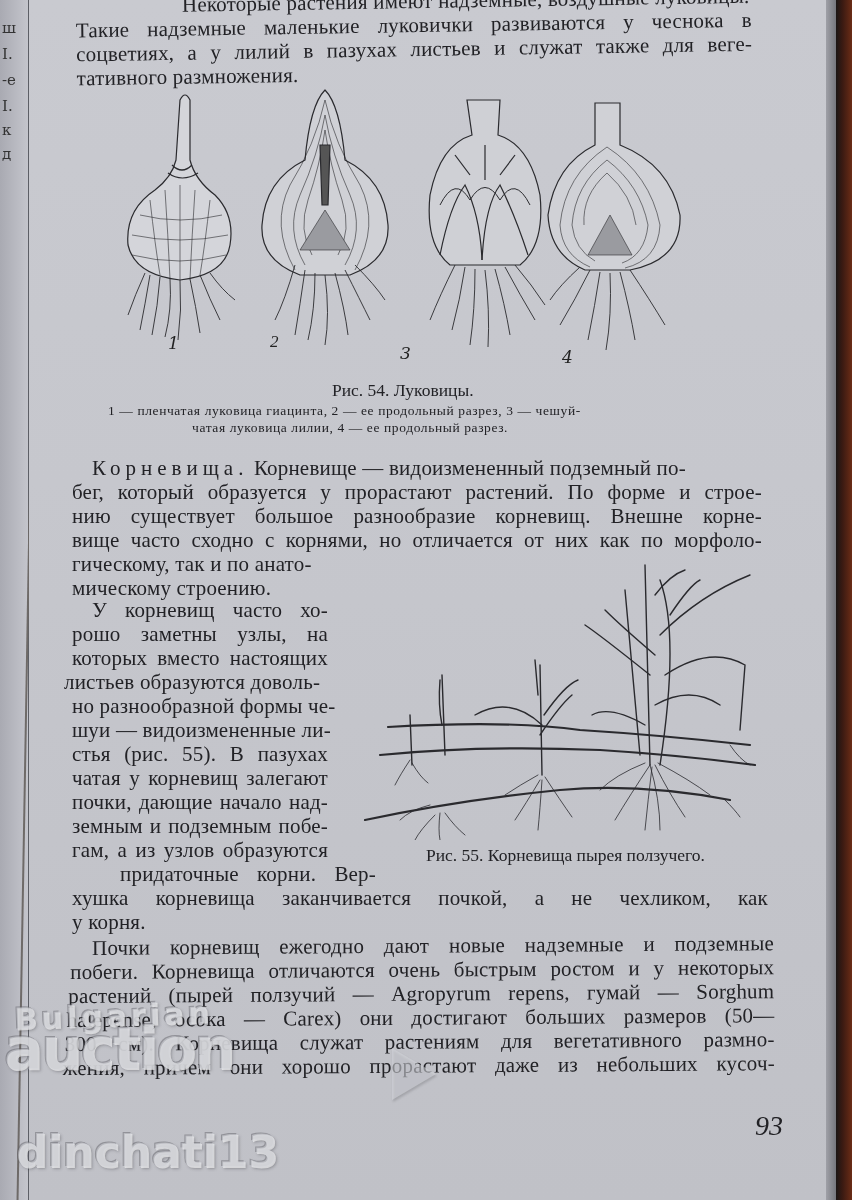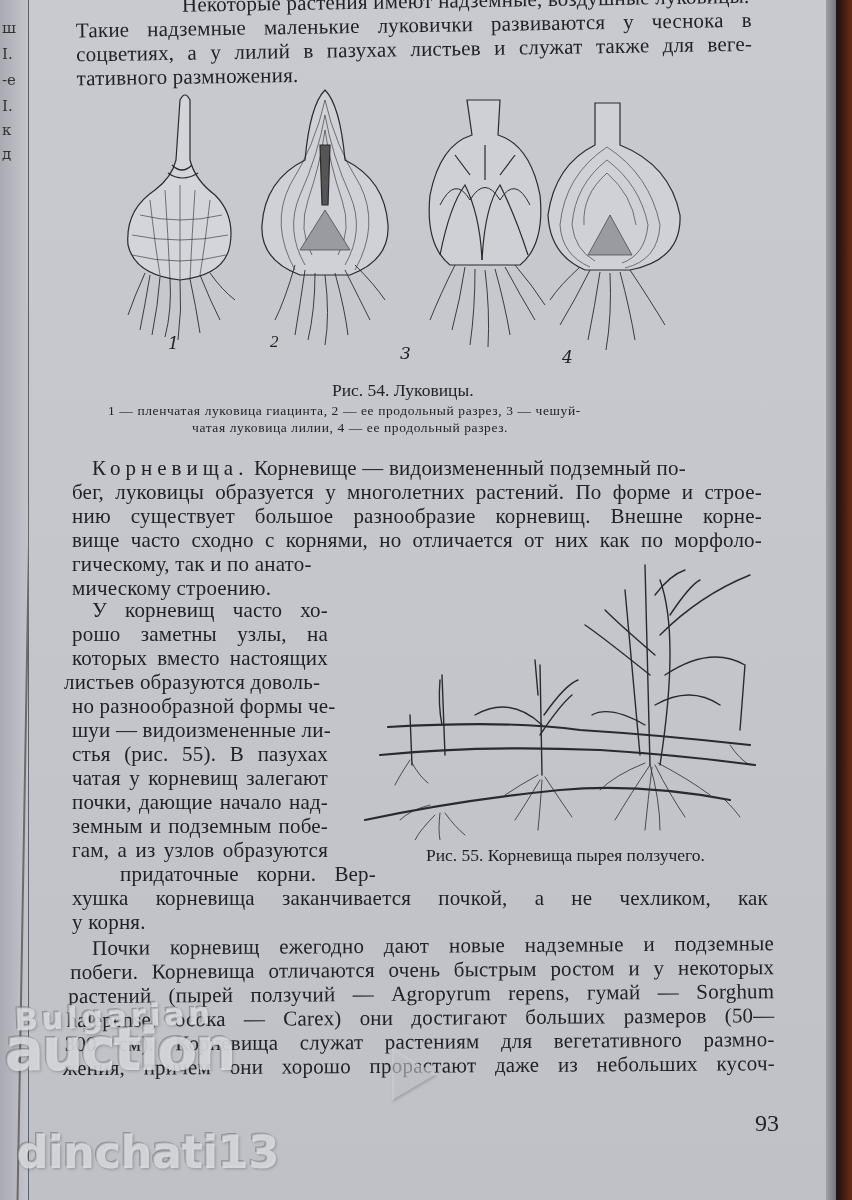--- a/index.html
+++ b/index.html
@@ -9,21 +9,21 @@
   .gutter{position:absolute;left:27px;top:0;width:2px;height:1200px;background:#6e6a68;transform:skewX(-1deg);}
   .page{position:absolute;left:29px;top:0;width:800px;height:1200px;background:linear-gradient(180deg,#c9cad0 0%,#c6c7cd 40%,#c3c4ca 70%,#c0c1c7 100%);}
   .page-edge{position:absolute;left:826px;top:0;width:12px;height:1200px;background:linear-gradient(90deg,#9fa0a7,#6d6e74);}
   .cover{position:absolute;left:836px;top:0;width:16px;height:1200px;background:linear-gradient(90deg,#1a1514,#3a1a12 40%,#6b2c16 100%);}
   .text{position:absolute;color:#222226;font-family:"Liberation Serif","DejaVu Serif",serif;white-space:nowrap;}
   .body{font-size:21px;letter-spacing:0.2px;}
   .line{position:absolute;white-space:nowrap;}
   .just{text-align:justify;text-align-last:justify;}
   .caption{font-size:17.5px;}
   .legend{font-size:13.5px;letter-spacing:0.6px;}
-  .pagenum{font-size:24px;}
+  .pagenum{font-size:28px;font-style:italic;}
   .spaced{letter-spacing:5px;}
   .fig{position:absolute;}
   .fig-num{position:absolute;font-style:italic;font-size:17px;color:#222;}
   .wm{position:absolute;font-family:"DejaVu Sans","Liberation Sans",sans-serif;font-weight:bold;color:rgba(215,217,222,0.55);text-shadow:1px 1px 0 rgba(255,255,255,0.6),-1px -1px 0 rgba(90,92,98,0.45),2px 2px 3px rgba(60,60,65,0.35);}
   .wm-arrow{position:absolute;left:392px;top:1048px;width:0;height:0;border-top:26px solid transparent;border-bottom:26px solid transparent;border-left:44px solid rgba(215,217,222,0.55);filter:drop-shadow(1px 2px 1px rgba(60,60,65,0.4));}
 </style>
 </head>
 <body>
 
 <div class="left-page">
@@ -149,21 +149,21 @@
 
 <div class="text caption" style="left:332px;top:372px;margin-top:8px;">Рис. 54. Луковицы.</div>
 <div class="text legend" style="left:108px;top:403px;">1 — пленчатая луковица гиацинта, 2 — ее продольный разрез, 3 — чешуй-</div>
 <div class="text legend" style="left:192px;top:420px;text-align:center;">чатая луковица лилии, 4 — ее продольный разрез.</div>
 
 <div class="text body" style="left:0;top:0;">
   <div class="line" style="left:92px;top:456px;">
     <span class="spaced">Корневища.</span>
     <span>Корневище — видоизмененный подземный по-</span>
   </div>
-  <div class="line just" style="left:72px;top:480px;width:690px;">бег, луковицы образуется у многолетних растений. По форме и строе-</div>
+  <div class="line just" style="left:72px;top:480px;width:690px;">бег, который образуется у прорастают растений. По форме и строе-</div>
   <div class="line just" style="left:72px;top:504px;width:690px;">нию существует большое разнообразие корневищ. Внешне корне-</div>
   <div class="line just" style="left:72px;top:528px;width:690px;">вище часто сходно с корнями, но отличается от них как по морфоло-</div>
   <div class="line" style="left:72px;top:552px;">гическому, так и по анато-</div>
   <div class="line" style="left:72px;top:576px;">мическому строению.</div>
 </div>
 
 <div class="text body" style="left:0;top:0;">
   <div class="line just" style="left:92px;top:598px;width:236px;">У корневищ часто хо-</div>
   <div class="line just" style="left:72px;top:622px;width:256px;">рошо заметны узлы, на</div>
   <div class="line just" style="left:72px;top:646px;width:256px;">которых вместо настоящих</div>

